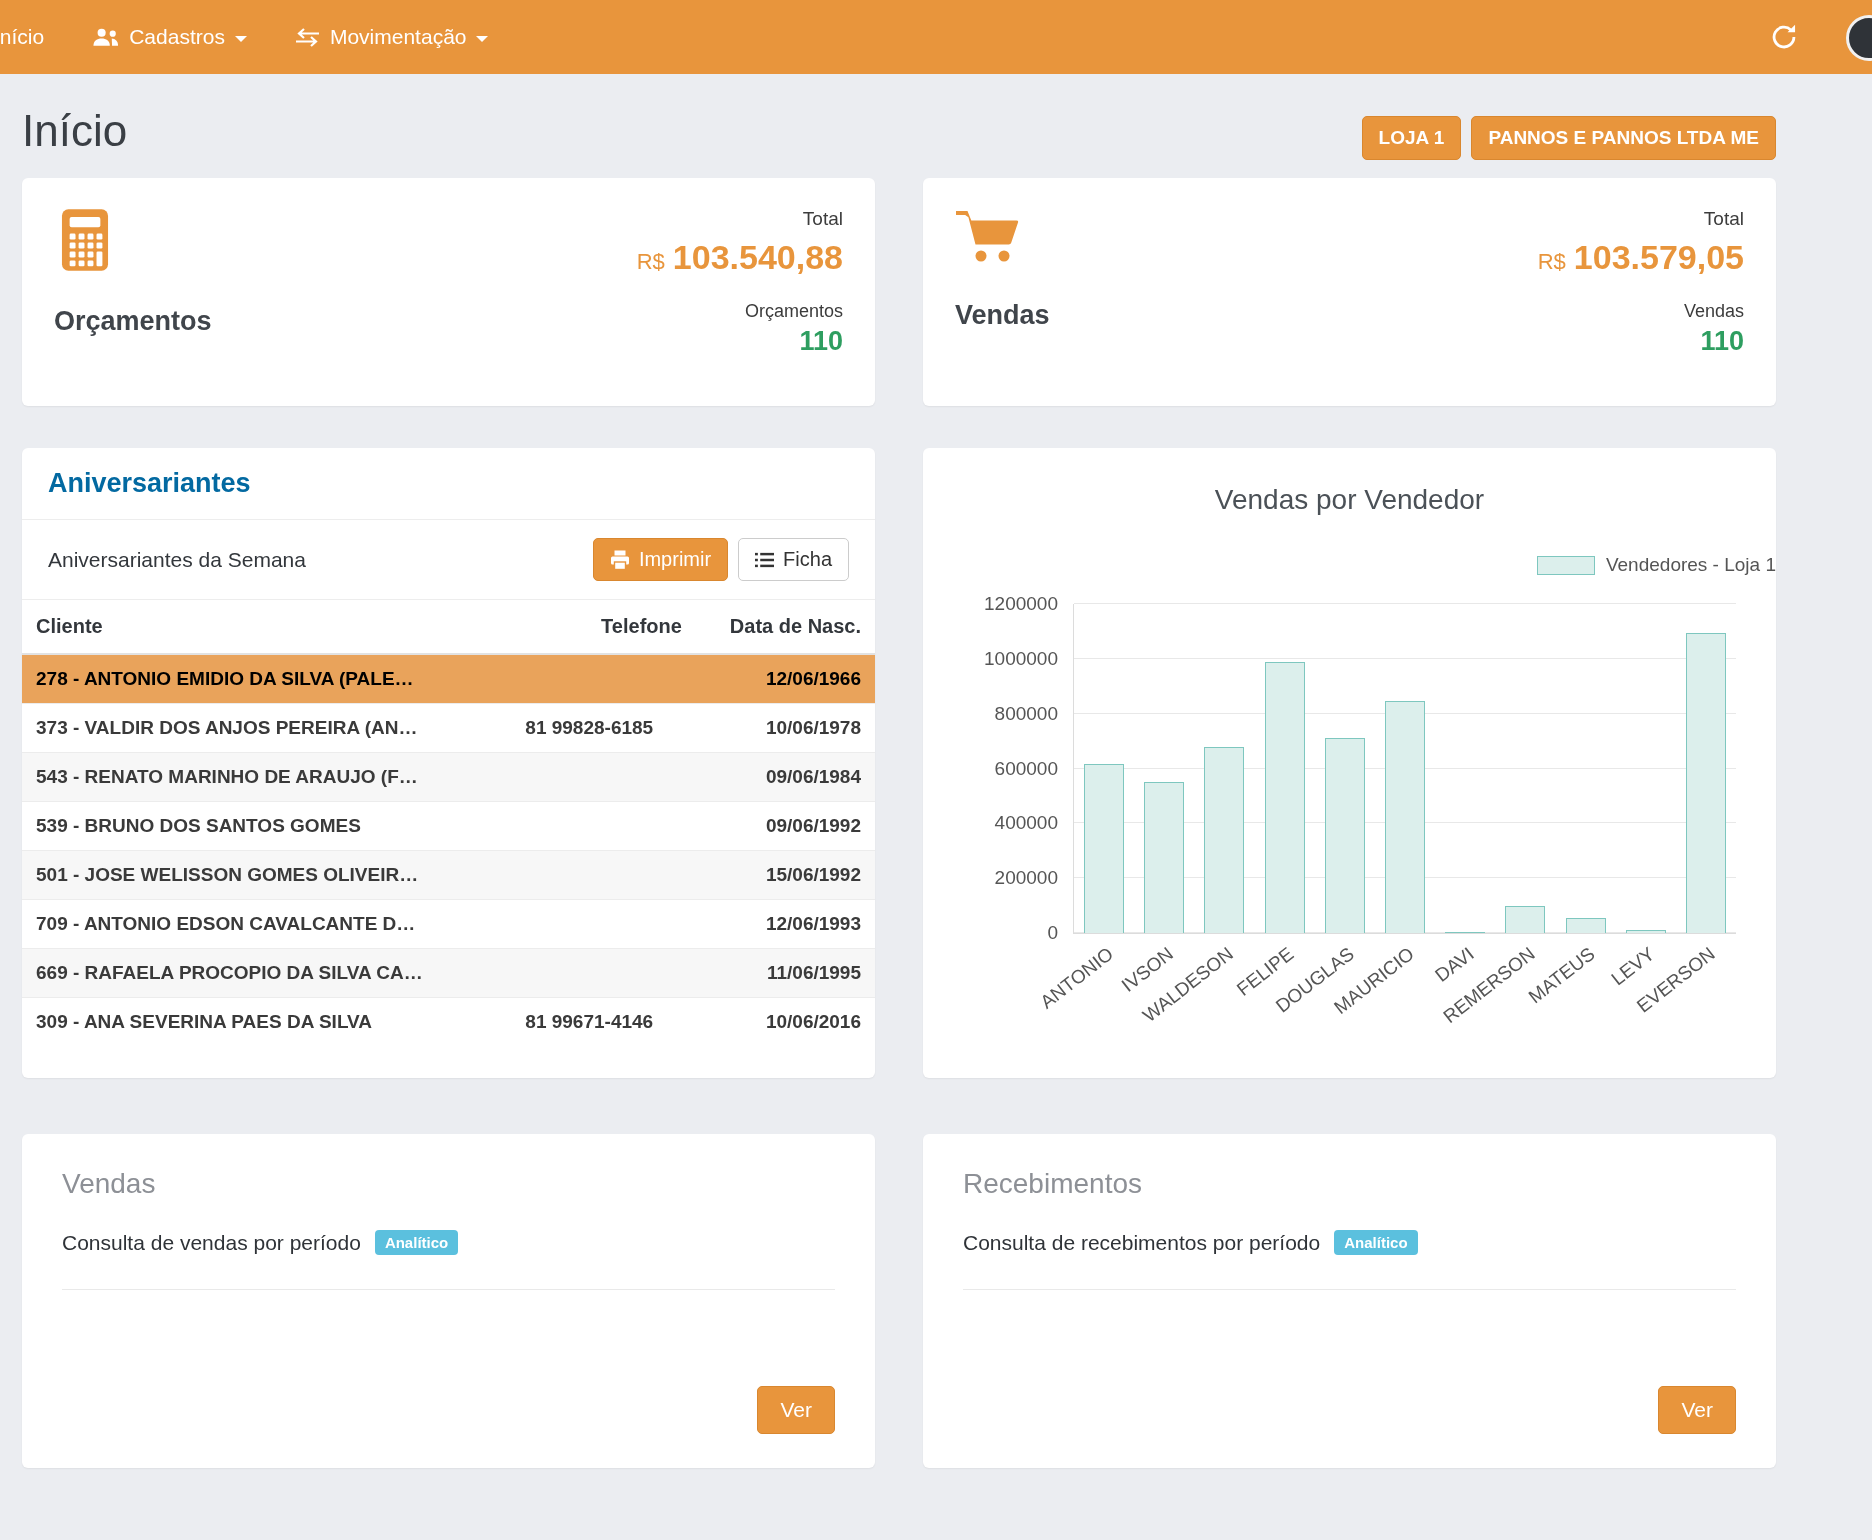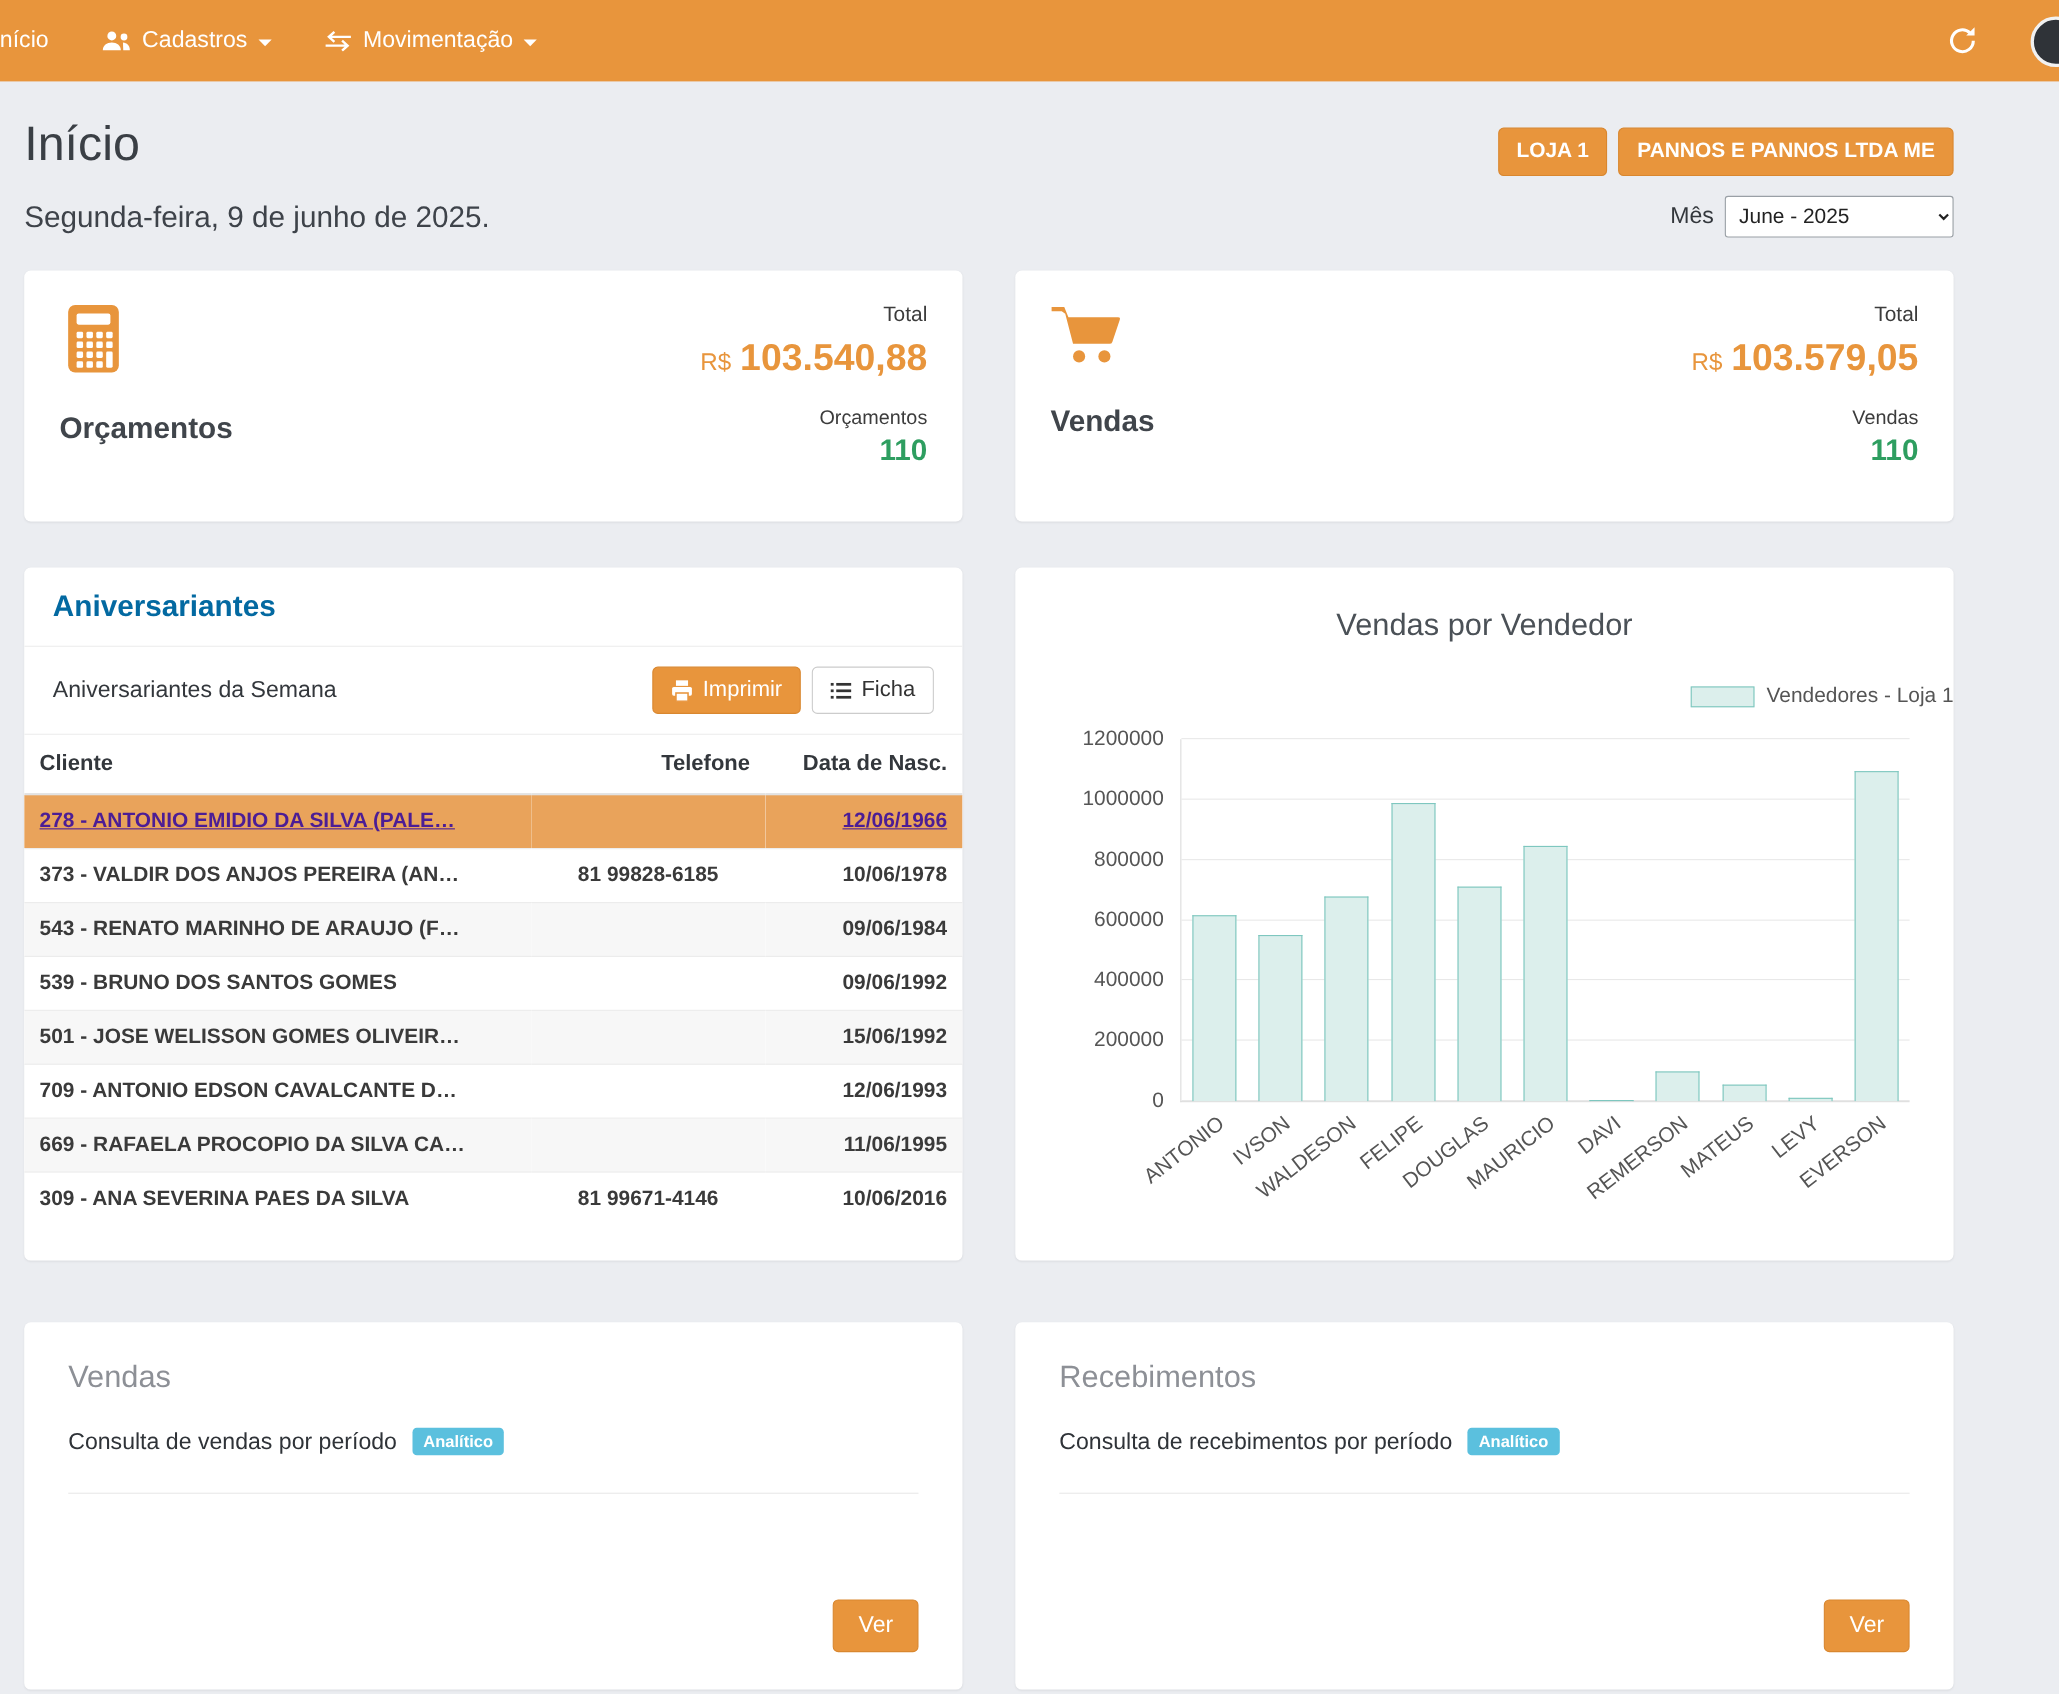--- a/index.html
+++ b/index.html
@@ -62,21 +62,21 @@
   th{text-align:left;font-size:20px;color:#33373c;padding:15px 14px;border-bottom:2px solid #e2e2e2;}
   th.col-telefone{text-align:right;}
   th.col-nascimento{text-align:right;}
   td{font-size:19px;font-weight:700;color:#3a3a3a;padding:13px 14px;border-top:1px solid #ececec;white-space:nowrap;overflow:hidden;}
   td.col-cliente{width:54%;}
   td.col-telefone{width:25%;text-align:center;font-weight:700;}
   td.col-nascimento{width:21%;text-align:right;}
   tbody tr{cursor:pointer;}
   tbody tr:nth-child(odd){background:#f7f7f7;}
   tbody tr.selected{background:var(--selected-row);}
-  tbody tr.selected td{color:#4c1d95;text-decoration:underline;}
+  tbody tr.selected td{color:#000000;}
 
   
   .chart-title{text-align:center;font-size:28px;color:#4b5157;margin-top:36px;}
   .chart-legend{display:flex;justify-content:flex-end;align-items:center;gap:11px;margin-top:38px;font-size:19px;color:#555;cursor:pointer;}
   .legend-swatch{width:58px;height:19px;background:var(--bar-fill);border:1px solid var(--bar-border);display:inline-block;}
   .chart-area{position:relative;height:330px;margin:28px 40px 0 150px;border-left:1px solid #dcdcdc;border-bottom:1px solid #dcdcdc;}
   .gridline{position:absolute;left:0;right:0;height:1px;background:#e8e8e8;}
   .tick{position:absolute;right:calc(100% + 16px);transform:translateY(50%);font-size:19px;color:#555;white-space:nowrap;}
   .bars{position:absolute;left:0;right:0;top:0;bottom:0;display:flex;align-items:flex-end;}
   .slot{flex:1;position:relative;display:flex;justify-content:center;align-items:flex-end;height:100%;}
@@ -135,29 +135,20 @@
 <div class="main">
 
   <div class="header-row">
     <h1 class="page-title">Início</h1>
     <div class="header-buttons">
       <button class="btn-orange">LOJA 1</button>
       <button class="btn-orange">PANNOS E PANNOS LTDA ME</button>
     </div>
   </div>
 
-  <div class="date-row">
-    <div class="date-text">Segunda-feira, 9 de junho de 2025.</div>
-    <div class="month-group">
-      <span class="month-label">Mês</span>
-      <select class="month-select">
-        <option selected="">June - 2025</option>
-      </select>
-    </div>
-  </div>
 
   <div class="grid2 summary-row">
     <div class="card sum-card">
       <div class="sum-left">
         <span style="display:flex;">
           <svg width="62" height="64" viewBox="0 0 48 50">
             <rect x="6" y="1" width="36" height="48" rx="5" fill="#e8953c"></rect>
             <rect x="12" y="7" width="24" height="8" rx="1.5" fill="#fff"></rect>
             <g fill="#fff">
               <rect x="12" y="20" width="4.6" height="4.6" rx="1"></rect>

